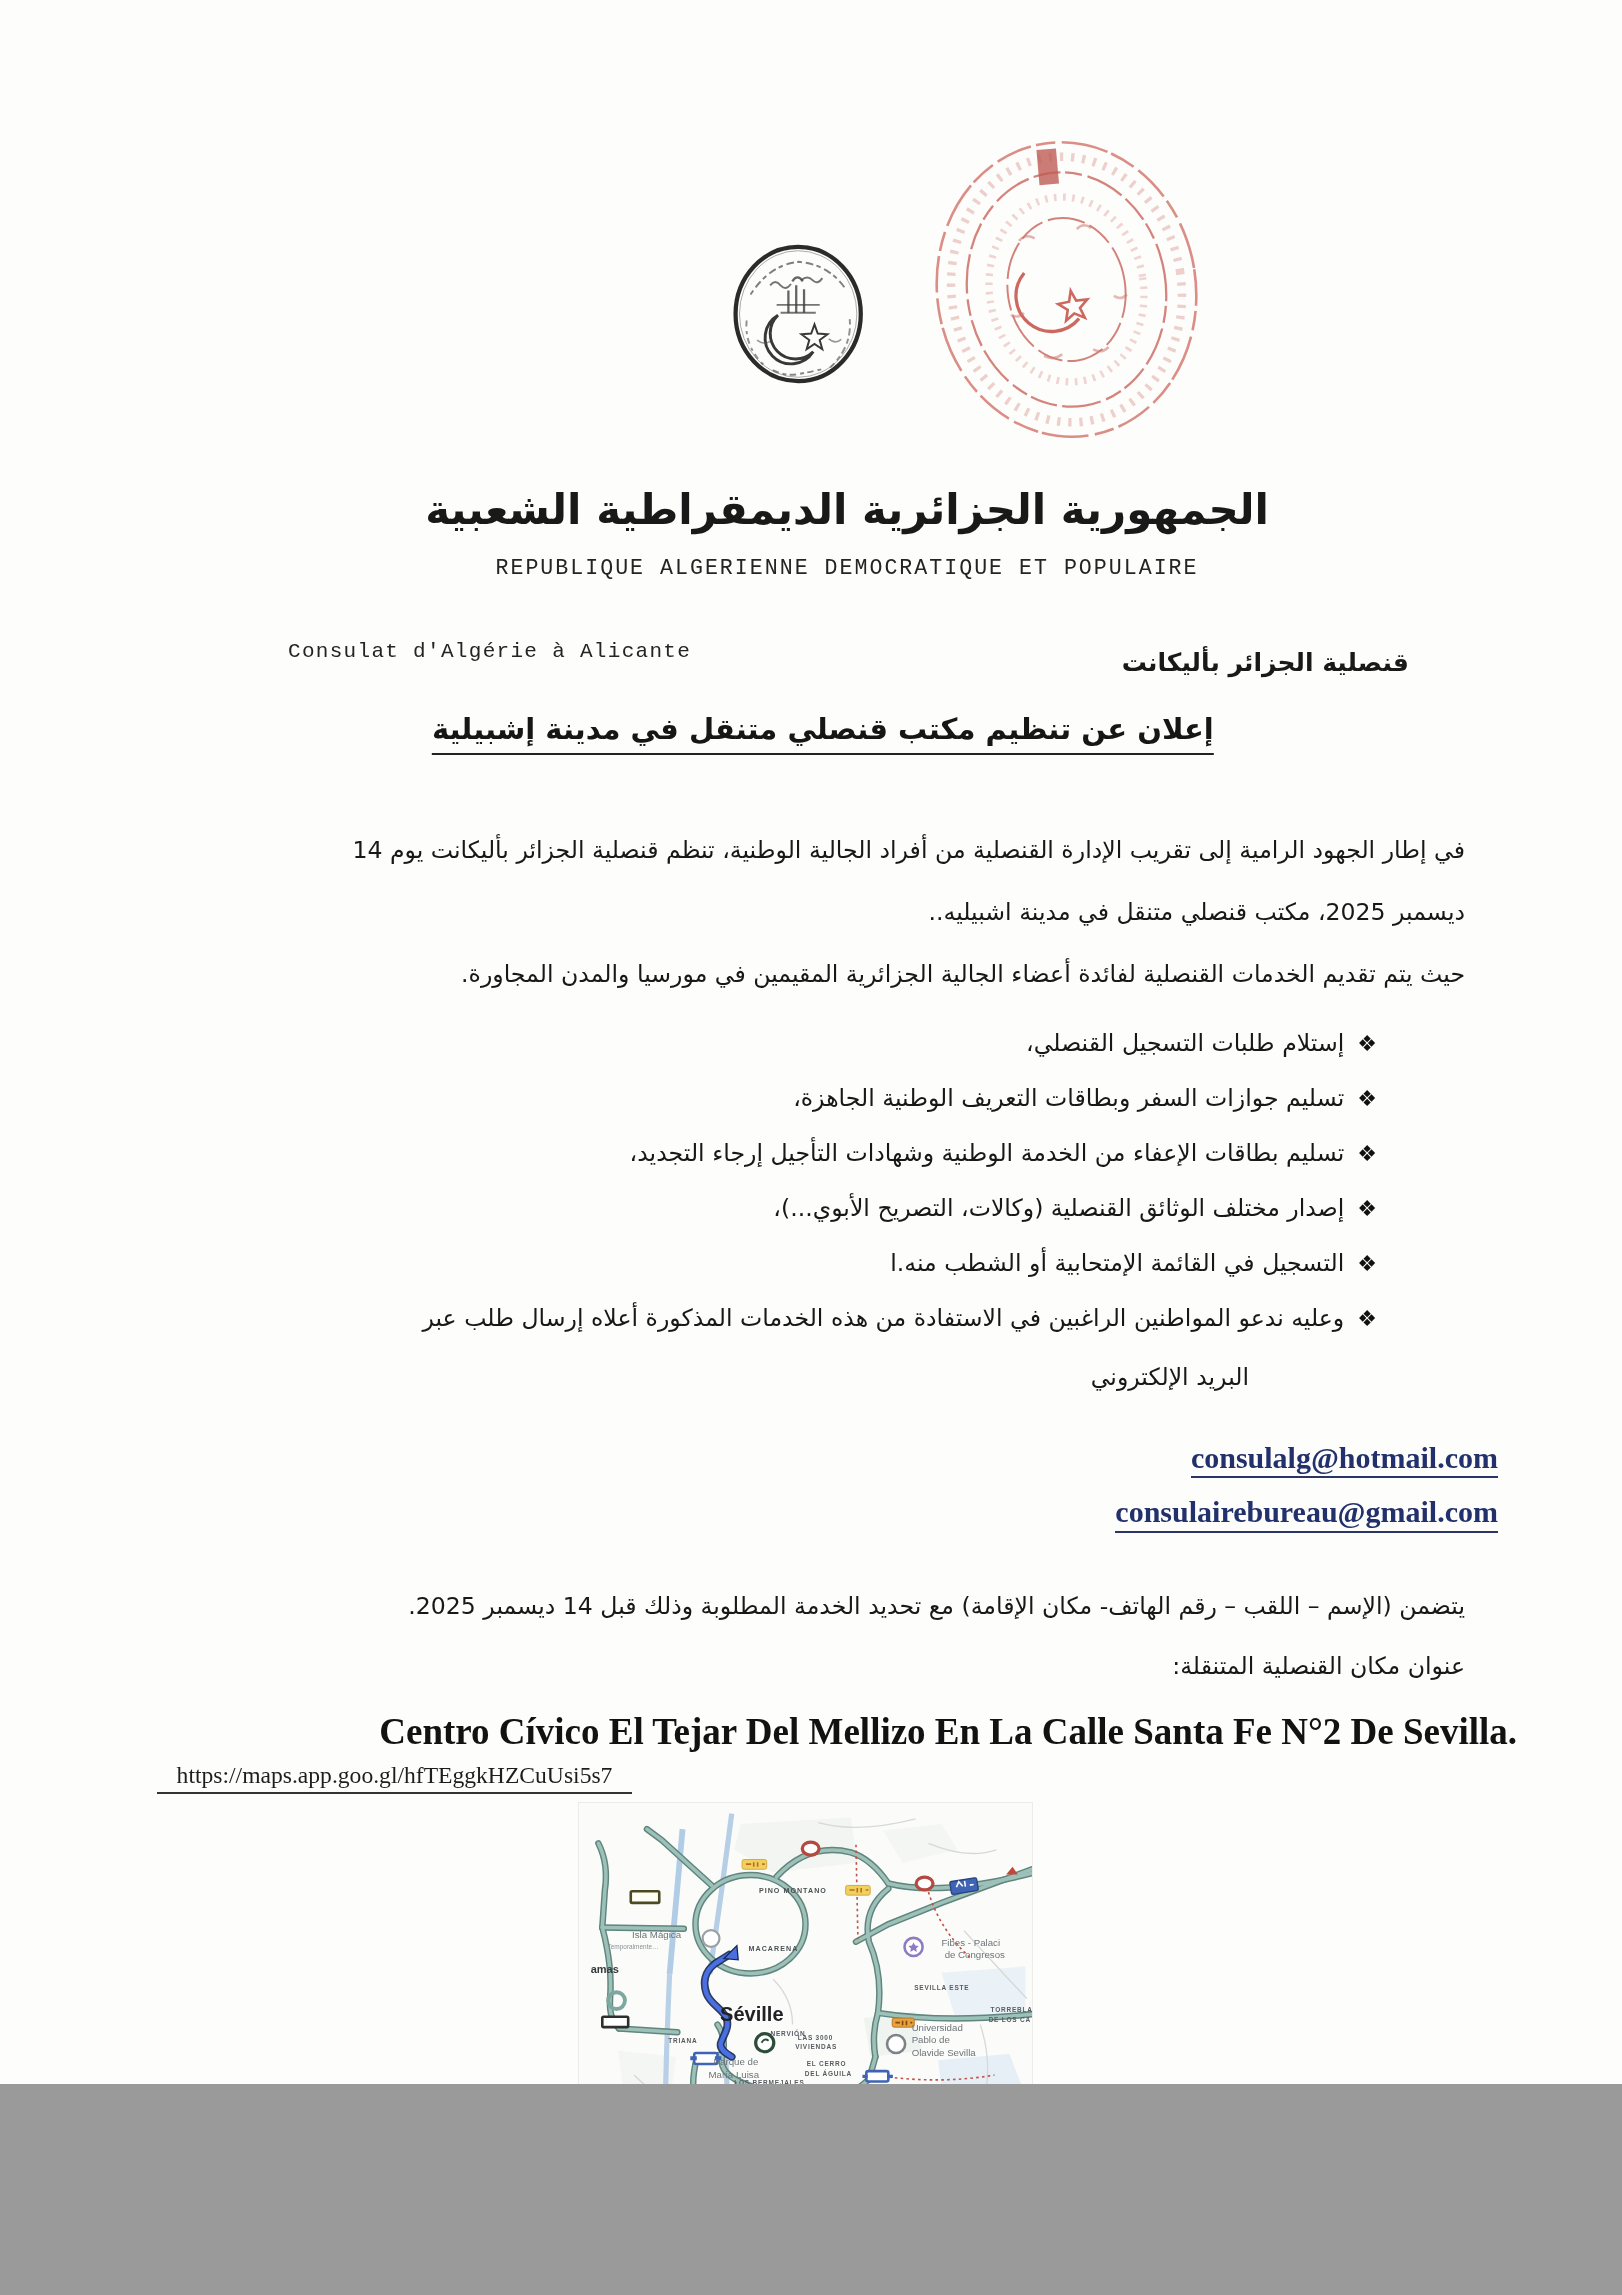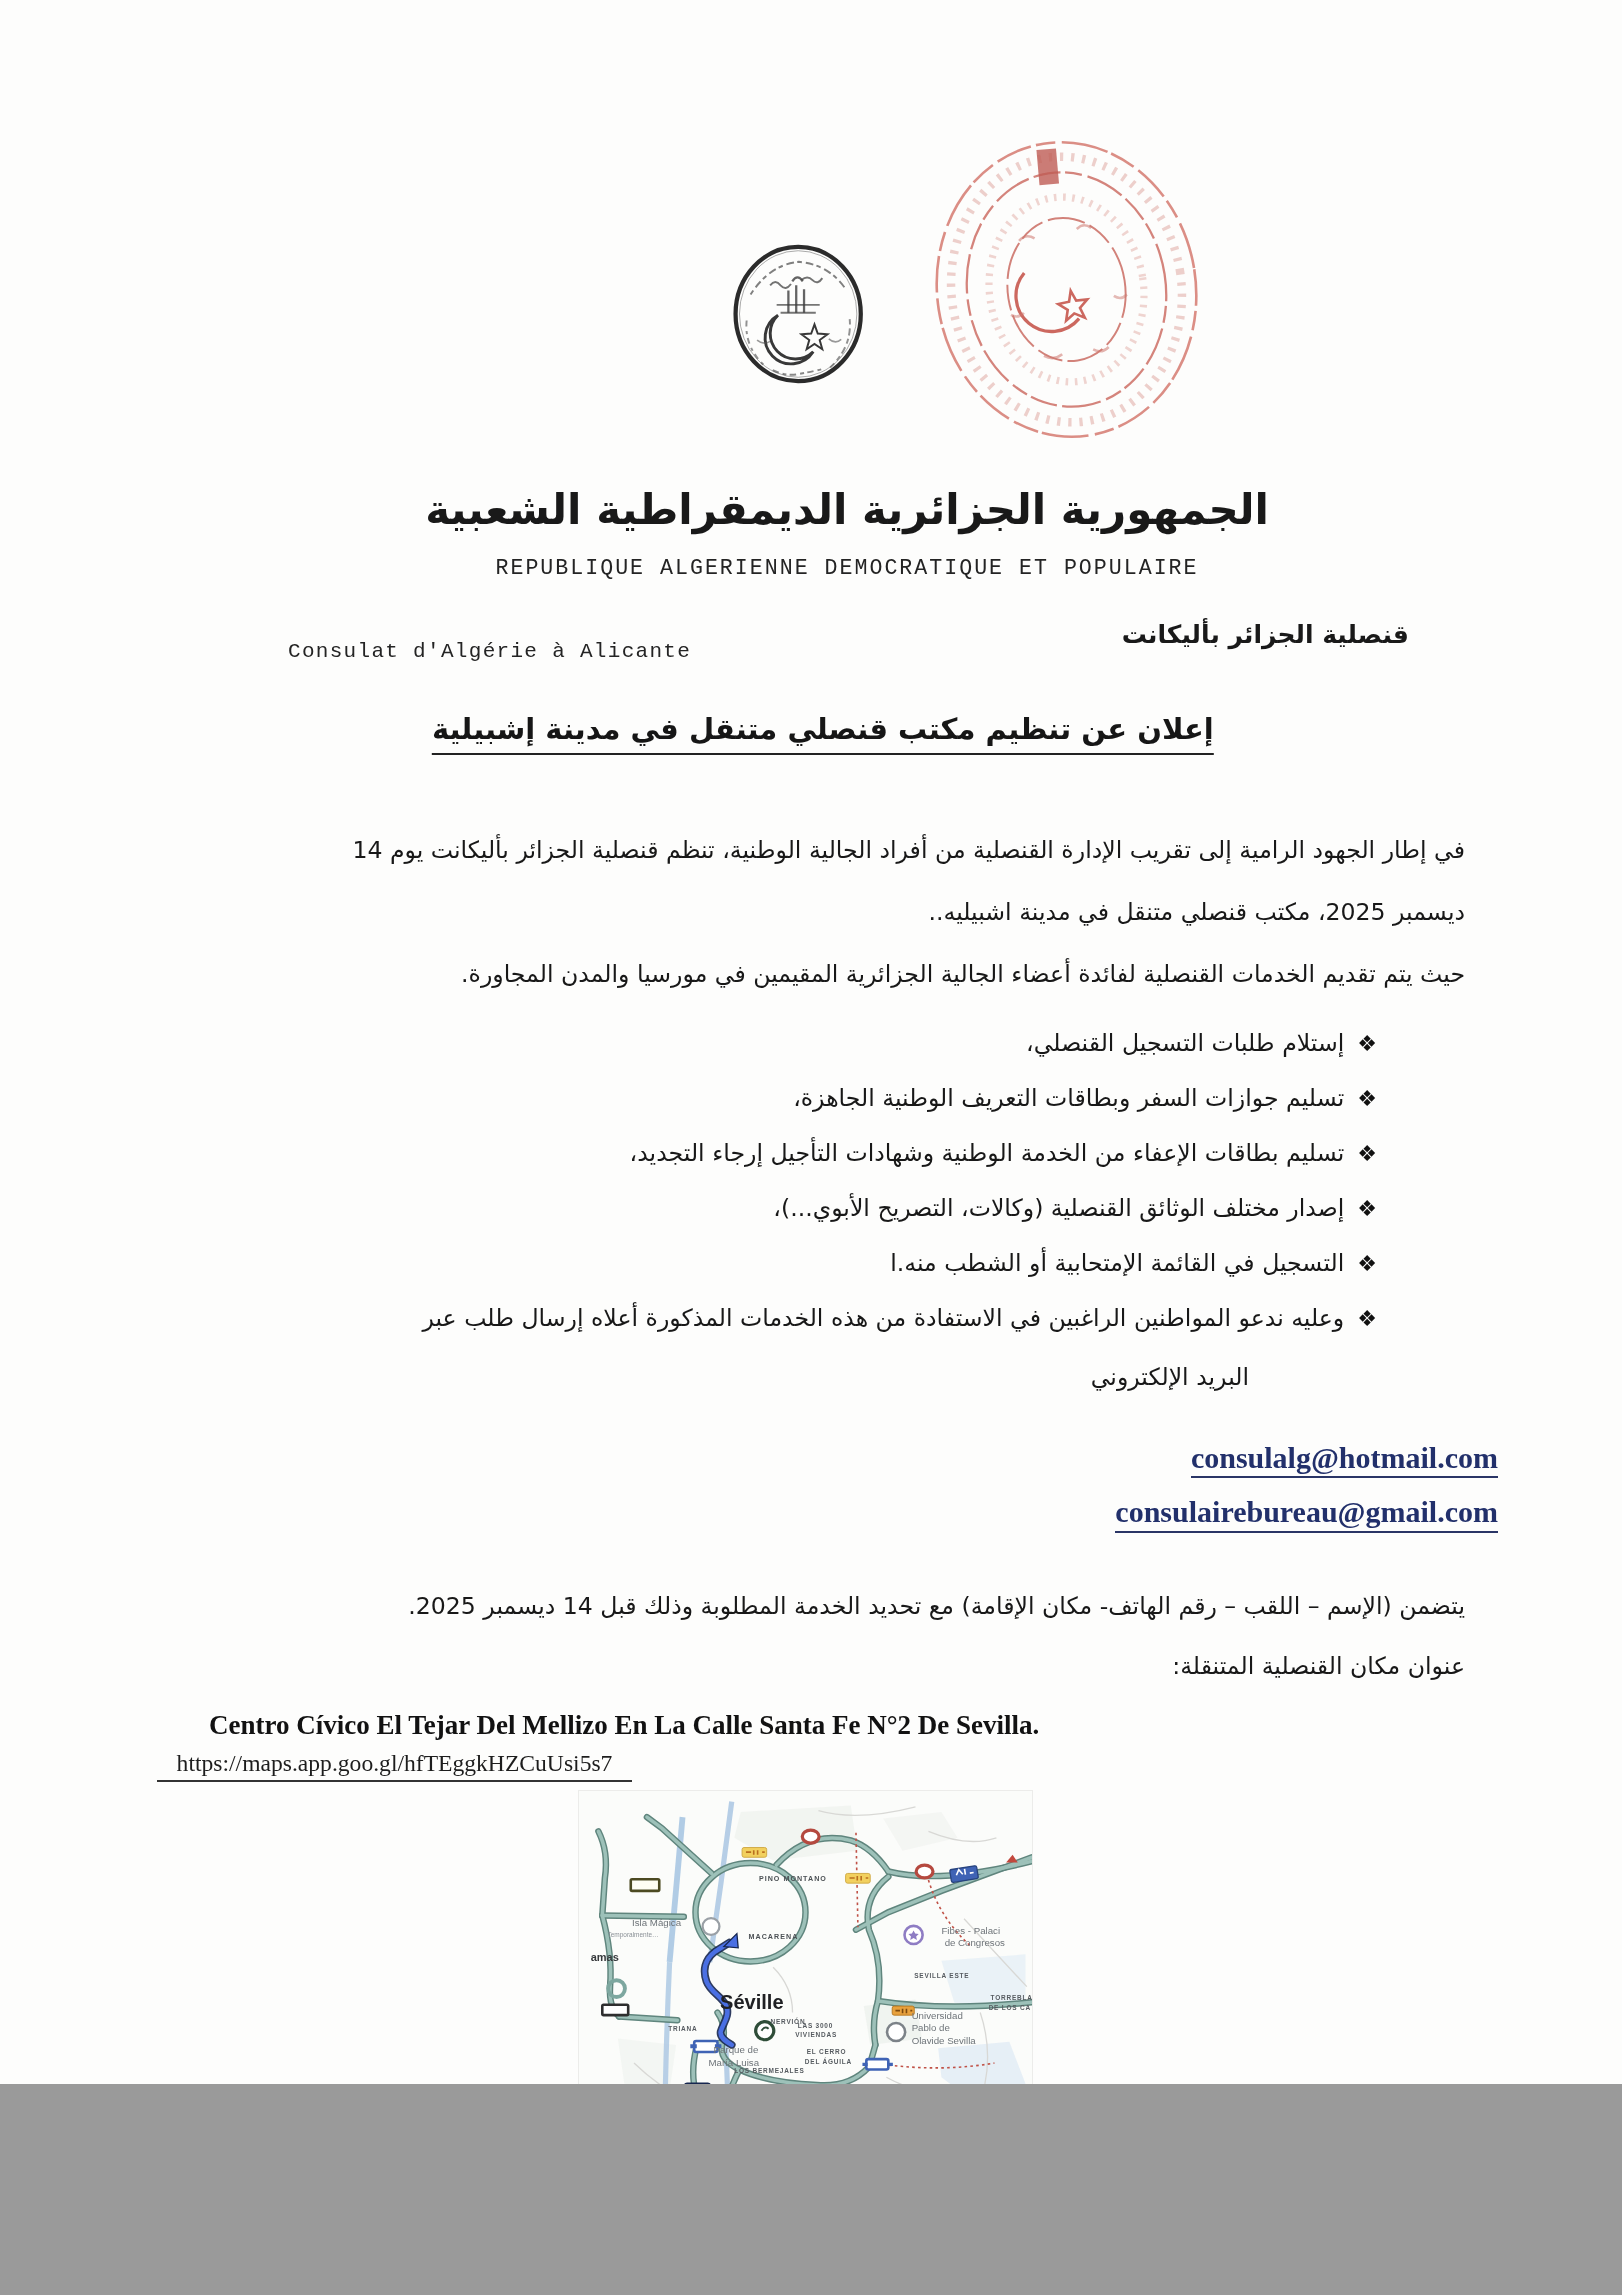--- a/index.html
+++ b/index.html
@@ -12,43 +12,43 @@
   .seal-black{position:absolute;left:731px;top:242px;width:135px;height:144px;}
   .seal-red{position:absolute;left:929px;top:136px;width:275px;height:307px;}
   
   .title-block{position:absolute;left:0;right:0;top:485px;text-align:center;transform:translateX(36px);}
   .title-ar{font-size:42px;font-weight:bold;color:#191919;letter-spacing:0.7px;}
   .title-fr{margin-top:22px;font-family:"Liberation Mono","DejaVu Sans Mono",monospace;
             font-size:21.6px;letter-spacing:2px;color:#242424;}
   .consulate-fr{position:absolute;left:288px;top:640px;
             font-family:"Liberation Mono","DejaVu Sans Mono",monospace;
             font-size:21px;letter-spacing:1.3px;color:#242424;}
-  .consulate-ar{position:absolute;right:213px;top:620px;font-size:25px;font-weight:bold;
+  .consulate-ar{position:absolute;right:213px;top:648px;font-size:25px;font-weight:bold;
             direction:rtl;color:#191919;}
   .subject{position:absolute;left:0;right:0;top:712px;text-align:center;transform:translateX(11.8px);}
   .subject span{display:inline-block;direction:rtl;font-size:29px;font-weight:bold;color:#161616;
             border-bottom:2.6px solid #222;padding-bottom:6.5px;}
   
   .body-flow{position:absolute;left:157px;top:819px;width:1308px;}
   .para{direction:rtl;text-align:right;font-size:23.6px;line-height:62px;color:#181818;}
   .bullets{margin-top:11.8px;}
   .bullet{display:flex;direction:rtl;gap:13px;padding-right:88px;margin-top:22px;
           font-size:23.6px;line-height:33px;color:#181818;}
   .bullet .mark{font-size:22px;line-height:33px;color:#111;}
   .bullet-cont{direction:rtl;text-align:right;padding-right:216px;font-size:23.6px;
           line-height:33px;margin-top:26px;color:#181818;}
   .emails{margin-top:30px;text-align:right;transform:translateX(33px);direction:ltr;}
   .email{display:inline-block;font-family:"Liberation Serif","DejaVu Serif",serif;
          font-weight:bold;font-size:30px;color:#22306b;border-bottom:2.6px solid #2a3566;
          padding-bottom:1.3px;margin-top:17px;}
   .closing1{margin-top:42px;}
   .addr-intro{line-height:59px;}
-  .address{margin-top:14.4px;text-align:left;transform:translateX(52px);direction:ltr;
+  .address{margin-top:14.4px;text-align:right;transform:translateX(52px);direction:ltr;
            font-family:"Liberation Serif","DejaVu Serif",serif;font-weight:bold;
-           font-size:27px;color:#121212;}
+           font-size:37px;color:#121212;}
   .maplink-row{margin-top:9.2px;text-align:left;direction:ltr;}
   .maplink{display:inline-block;font-family:"Liberation Serif","DejaVu Serif",serif;
            font-size:23.6px;color:#1d1d1d;border-bottom:2.6px solid #333;padding:0 19.6px 2.6px 19.6px;
            text-decoration:none;}
   
   .map-wrap{margin-top:9.2px;margin-left:422px;width:453px;height:315px;position:relative;
             background:#fbfcfa;outline:0.7px solid #ececea;}
   .map-wrap svg{display:block;}
   text{font-family:"Liberation Sans","DejaVu Sans",sans-serif;}
   .lbl-city{font-size:31px;font-weight:bold;fill:#202124;}

